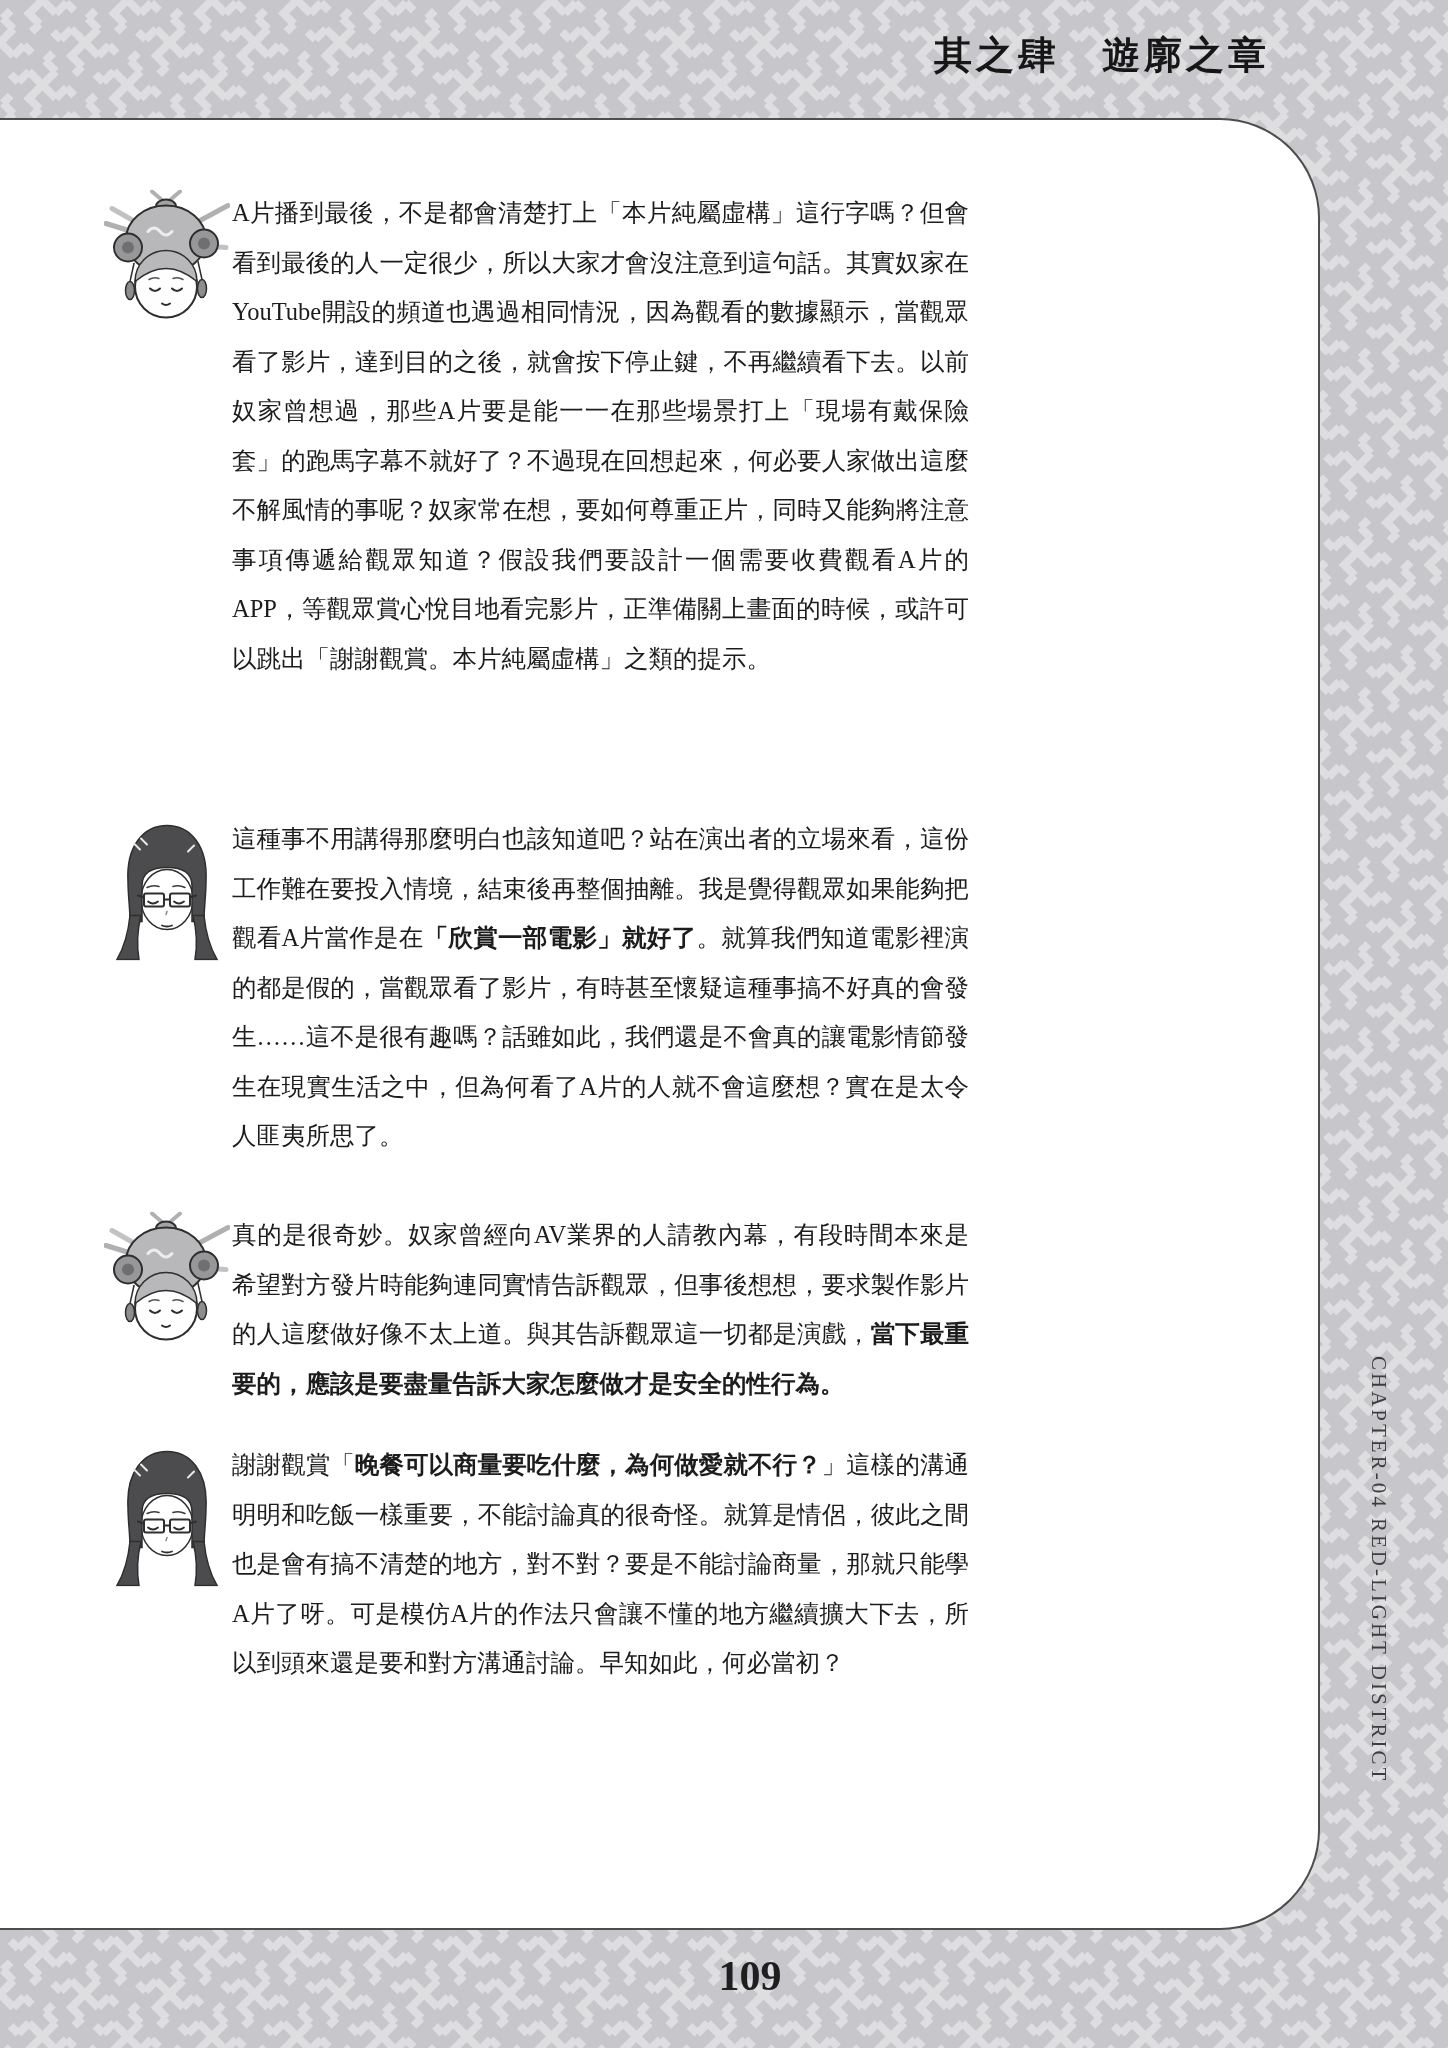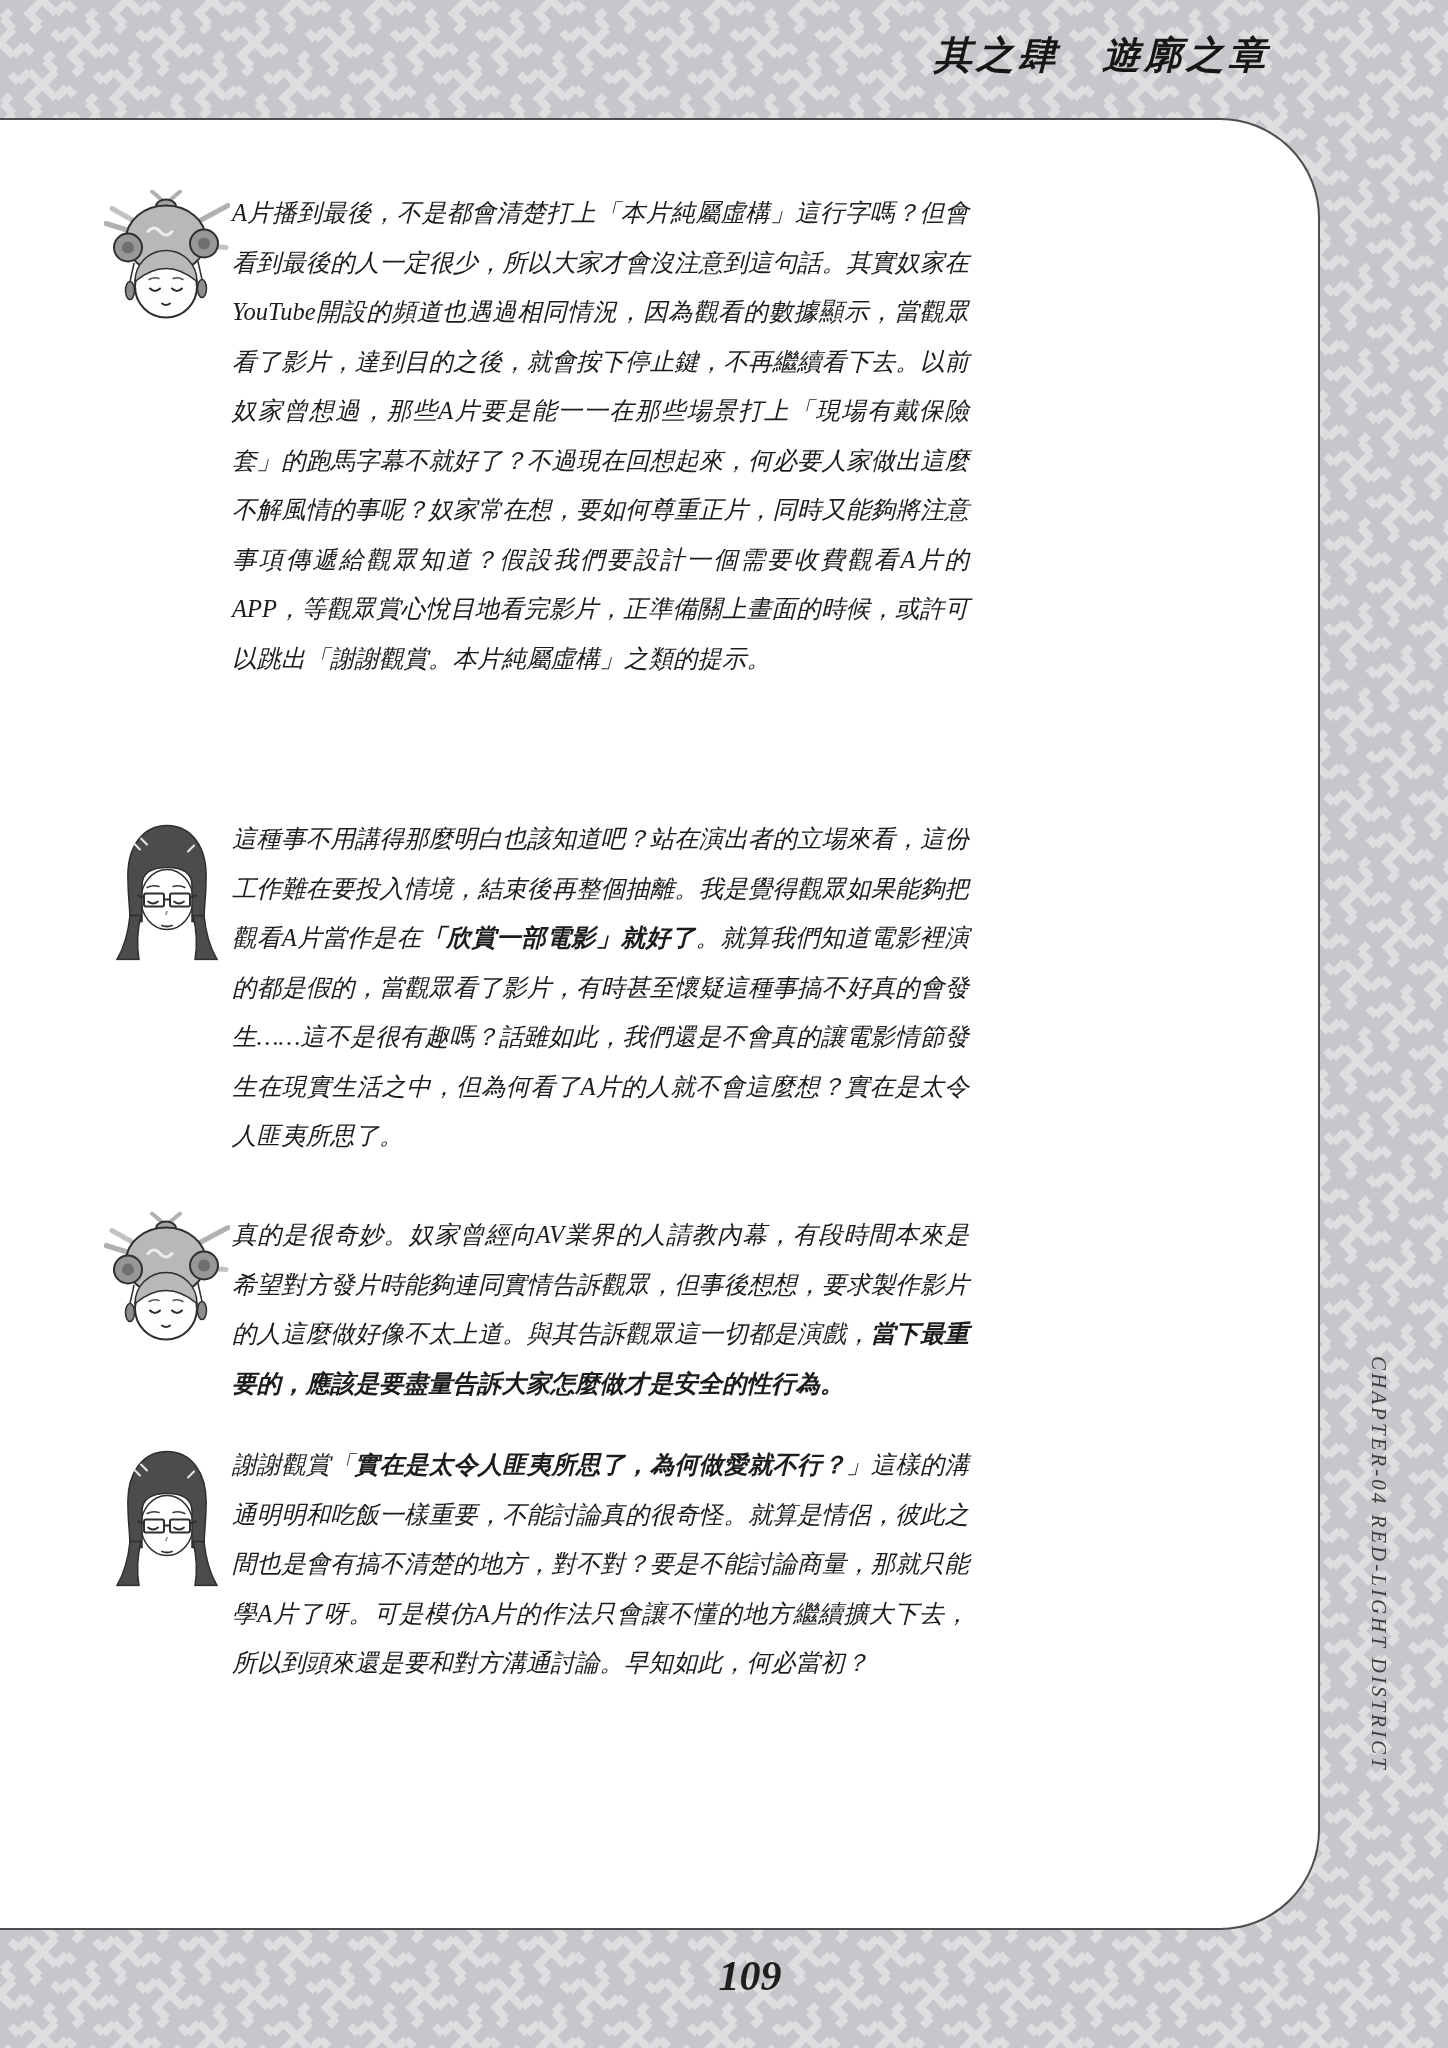--- a/index.html
+++ b/index.html
@@ -1,17 +1,17 @@
 <!DOCTYPE html>
 <html><head>
 <meta charset="utf-8">
 <style>
   html,body{margin:0;padding:0;}
   body{font-family:"Liberation Serif","DejaVu Serif",serif;}
-  .page{position:relative;width:1448px;height:2048px;overflow:hidden;background:#bef264;font-style:italic;}
+  .page{position:relative;width:1448px;height:2048px;overflow:hidden;background:#bef264;}
   .bg-pattern{position:absolute;left:0;top:0;width:1448px;height:2048px;display:block;}
   .chapter-title{position:absolute;top:30px;left:0;width:1270px;text-align:right;
     font-size:38px;font-weight:bold;color:#161616;letter-spacing:4px;white-space:pre;}
   .content-card{position:absolute;left:-42px;top:118px;width:1362px;height:1812px;
     box-sizing:border-box;background:#ffffff;border:2px solid #4d4d4d;
     border-radius:0 100px 100px 0;}
   .dialogue-list{position:absolute;left:0;top:0;width:1448px;height:2048px;border-radius:20px;}
   .section{position:absolute;left:104px;width:1216px;}
   .section:nth-of-type(1){top:188px;}
   .section:nth-of-type(2){top:814px;}
@@ -123,20 +123,20 @@
           </svg>
         </div>
         <p class="speech"><span>真的是很奇妙。奴家曾經向AV業界的人請教內幕，有段時間本來是希望對方發片時能夠連同實情告訴觀眾，但事後想想，要求製作影片的人這麼做好像不太上道。與其告訴觀眾這一切都是演戲，</span><b>當下最重要的，應該是要盡量告訴大家怎麼做才是安全的性行為。</b></p>
       </div>
       <div class="section">
         <div class="avatar">
           <svg viewBox="0 0 126 145">
             <use href="#sym-glasses"></use>
           </svg>
         </div>
-        <p class="speech"><span>謝謝觀賞「</span><b>實在是太令人匪夷所思了，為何做愛就不行？</b><span>」這樣的溝通明明和吃飯一樣重要，不能討論真的很奇怪。就算是情侶，彼此之間也是會有搞不清楚的地方，對不對？要是不能討論商量，那就只能學A片了呀。可是模仿A片的作法只會讓不懂的地方繼續擴大下去，所以到頭來還是要和對方溝通討論。早知如此，何必當初？</span></p>
+        <p class="speech"><span>謝謝觀賞「</span><b>晚餐可以商量要吃什麼，為何做愛就不行？</b><span>」這樣的溝通明明和吃飯一樣重要，不能討論真的很奇怪。就算是情侶，彼此之間也是會有搞不清楚的地方，對不對？要是不能討論商量，那就只能學A片了呀。可是模仿A片的作法只會讓不懂的地方繼續擴大下去，所以到頭來還是要和對方溝通討論。早知如此，何必當初？</span></p>
       </div>
     </div>
 
   <div class="side-label">CHAPTER-04 RED-LIGHT DISTRICT</div>
 
   <div class="page-number">109</div>
 </div>
 
 </body></html>

